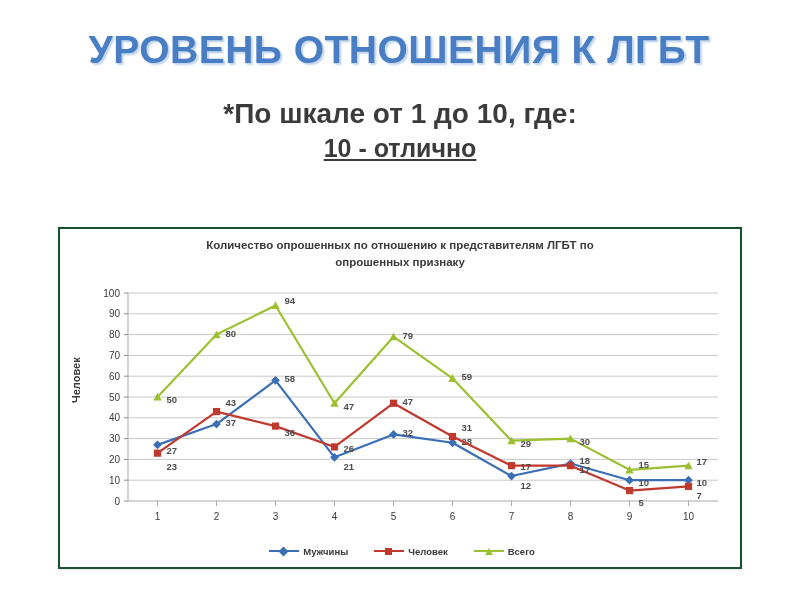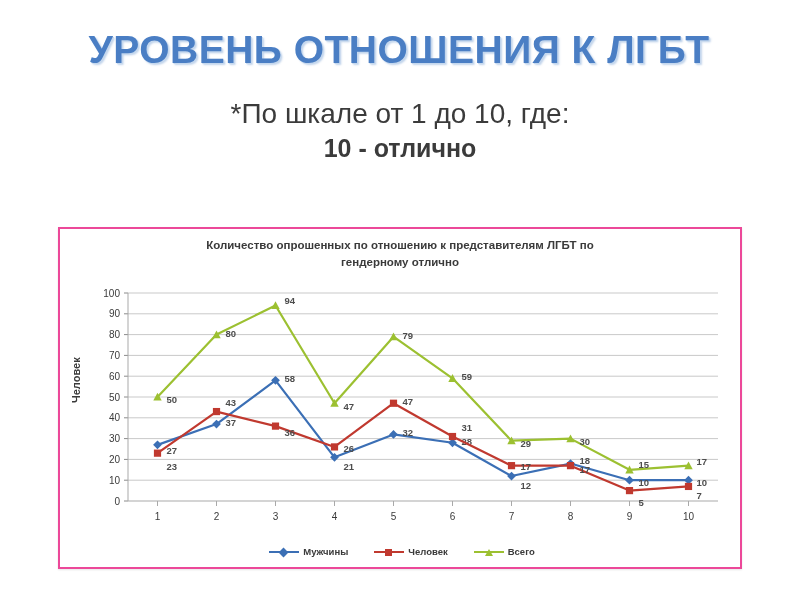--- a/index.html
+++ b/index.html
@@ -27,31 +27,31 @@
     text-shadow: 1px 1px 0 #c5d8ee, 2px 2px 2px rgba(120,160,210,0.45);
     white-space: nowrap;
   }
   
   .subtitle {
     position: absolute;
     top: 96px; left: 0; width: 800px;
     text-align: center;
     color: #3b3b3b;
   }
-  .subtitle .line1 { font-size: 28px; font-weight: normal; line-height: 1.28; }
+  .subtitle .line1 { font-size: 28px; font-weight: bold; line-height: 1.28; }
   .subtitle .line2 { font-size: 25px; font-weight: bold; line-height: 1.28; }
-  .subtitle .line3 { font-size: 25px; font-weight: bold; line-height: 1.28; }
+  .subtitle .line3 { font-size: 25px; font-weight: bold; line-height: 1.28; text-decoration: underline; }
 
   
   .chart-frame {
     position: absolute;
     left: 58px; top: 227px;
     width: 684px; height: 342px;
     background: #ffffff;
-    border: 2px solid #ec4899;
+    border: 2px solid #14532d;
     box-shadow: 0 1px 2px rgba(0,0,0,0.10);
   }
   .chart-title {
     position: absolute;
     top: 8px; left: 28px; right: 28px;
     text-align: center;
     font-size: 11.5px;
     font-weight: bold;
     color: #3a3a3a;
     line-height: 1.45;
@@ -75,21 +75,21 @@
   .tick-text { font-family: "Liberation Sans", sans-serif; font-size: 10px; fill: #3a3a3a; }
   .dlabel { font-family: "Liberation Sans", sans-serif; font-size: 9.5px; fill: #4d4d4d; font-weight: bold; }
 
   
   .legend {
     position: absolute;
     left: 0; bottom: 10px; width: 684px;
     display: flex; justify-content: center; align-items: center;
     gap: 26px;
   }
-  .legend-item { display: flex; align-items: flex-end; gap: 4px; }
+  .legend-item { display: flex; align-items: flex-start; gap: 4px; }
   .legend-swatch { position: relative; width: 30px; height: 10px; }
   .legend-swatch .lseg {
     position: absolute; left: 0; top: 4px; width: 30px; height: 2.2px;
   }
   .legend-swatch .lmark {
     position: absolute; left: 11px; top: 1.5px; width: 7px; height: 7px;
   }
   .legend-label { font-size: 9.5px; color: #3a3a3a; font-weight: bold; }
 </style>
 </head>
@@ -101,21 +101,21 @@
 
   <div class="subtitle">
     <div class="line1">*По шкале от 1 до 10, где:</div>
     <div class="line3">10 - отлично</div>
   </div>
 
   <div class="chart-frame">
 
     <div class="chart-title">
       <div>Количество опрошенных по отношению к представителям ЛГБТ по</div>
-      <div>гендерному отлично</div>
+      <div>опрошенных признаку</div>
     </div>
 
     <div class="plot-wrap">
       <div class="ylabel">Человек</div>
       <svg class="plot" id="plot-svg" width="684" height="250">
           <line x1="68" y1="216" x2="658" y2="216" stroke="#a9a9a9" stroke-width="1"></line>
           <line x1="64" y1="216" x2="68" y2="216" stroke="#8a8a8a" stroke-width="1"></line>
           <text x="60" y="219.5" text-anchor="end" class="tick-text">0</text>
           <line x1="68" y1="195.20000000000002" x2="658" y2="195.20000000000002" stroke="#c9c9c9" stroke-width="1"></line>
           <line x1="64" y1="195.20000000000002" x2="68" y2="195.20000000000002" stroke="#8a8a8a" stroke-width="1"></line>

